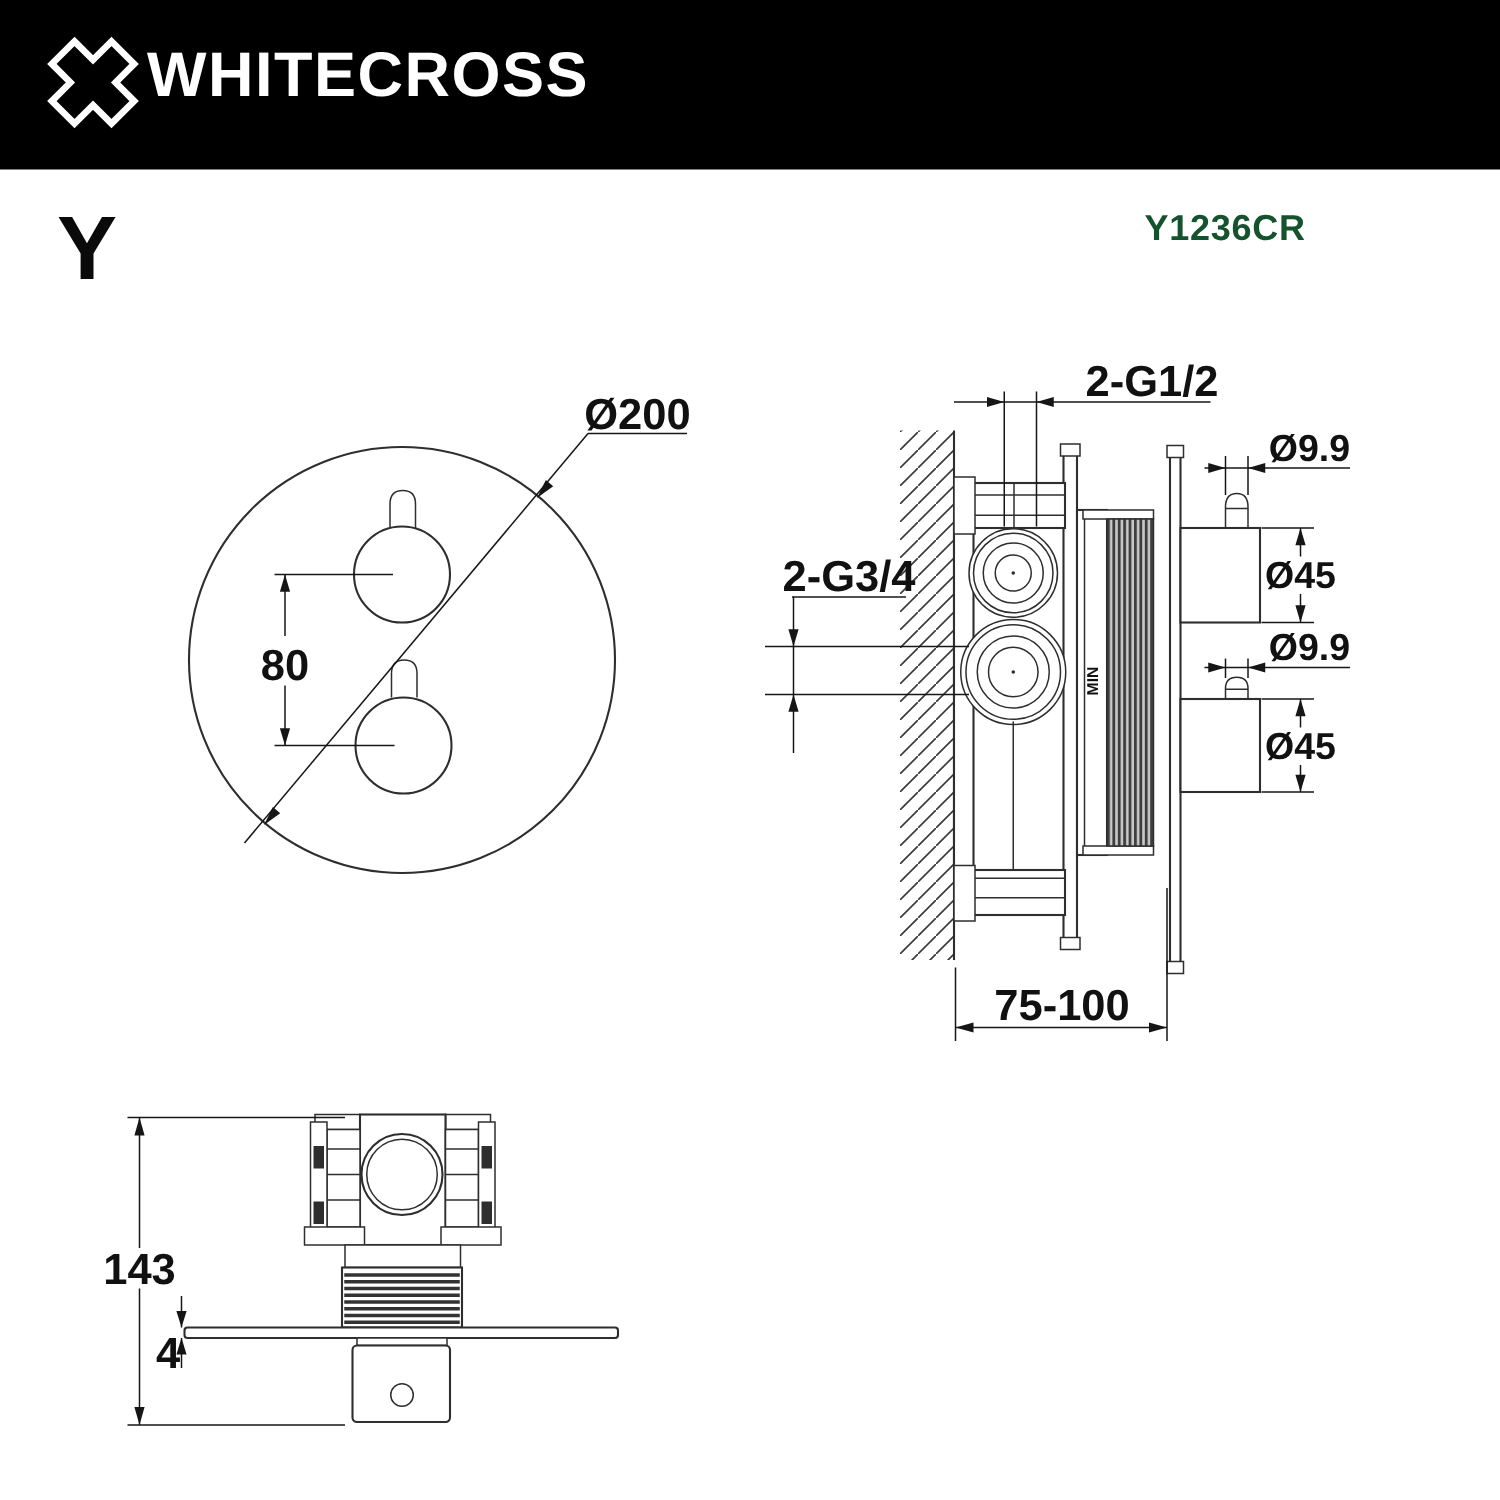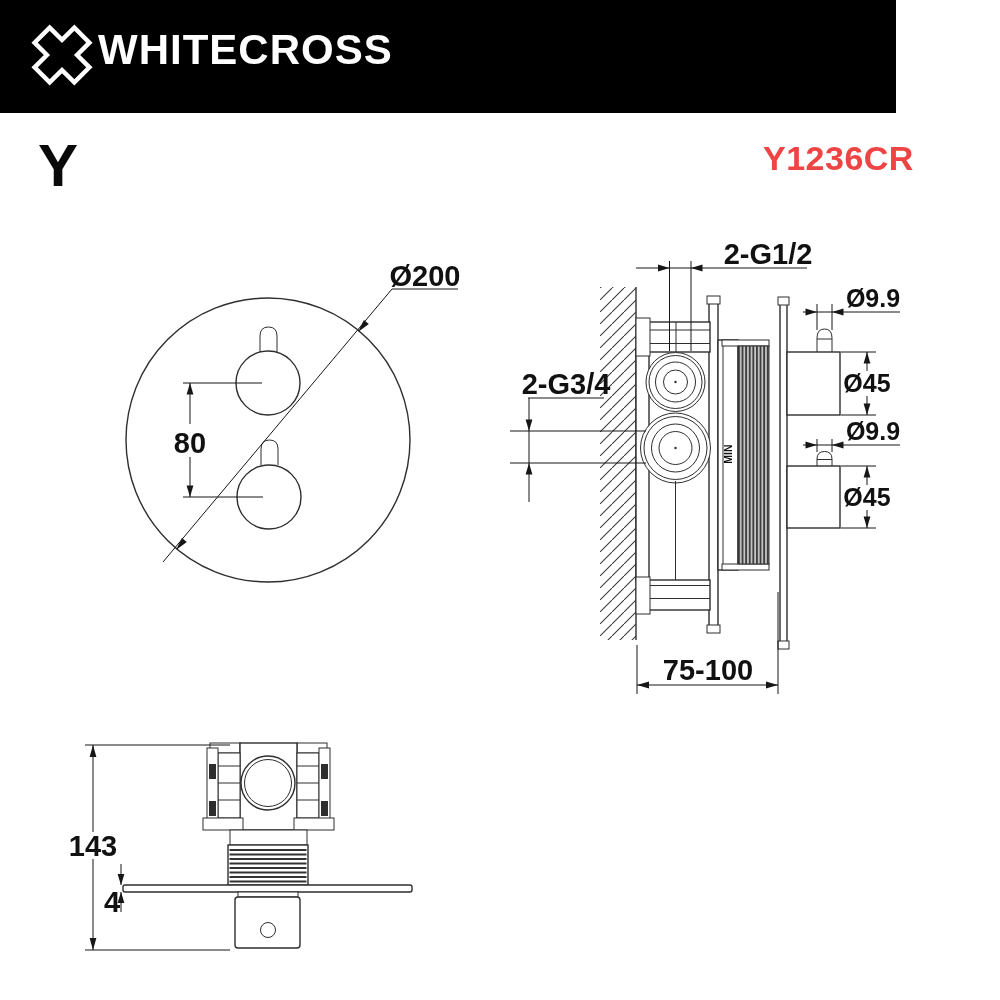--- a/index.html
+++ b/index.html
@@ -1,23 +1,23 @@
 <!DOCTYPE html>
 <html><head>
 <meta charset="utf-8">
 <style>
   html,body{margin:0;padding:0;background:#ffffff;width:1000px;height:1000px;overflow:hidden;
     font-family:"Liberation Sans","DejaVu Sans",sans-serif;}
   .page{position:relative;width:1000px;height:1000px;background:#fff;}
-  .header{position:absolute;left:0;top:0;width:896px;height:113px;background:#000;}
+  .header{position:absolute;left:0;top:0;width:1000px;height:113px;background:#000;}
   .logo{position:absolute;left:30px;top:22px;}
   .brand{position:absolute;left:98px;top:29px;color:#fff;font-size:42px;font-weight:bold;
     letter-spacing:1px;line-height:1;}
   .series{position:absolute;left:38px;top:136px;color:#0a0a0a;font-size:60px;font-weight:bold;line-height:1;}
-  .model{position:absolute;left:763px;top:141px;color:#ef4444;font-size:34px;font-weight:bold;line-height:1;letter-spacing:0.5px;}
+  .model{position:absolute;left:763px;top:141px;color:#14532d;font-size:24px;font-weight:bold;line-height:1;letter-spacing:0.5px;}
   svg.draw{position:absolute;left:0;top:0;}
   
   .ln{fill:none;stroke:#2e2e2e;stroke-width:1.4px;}
   .tn{fill:none;stroke:#2e2e2e;stroke-width:1px;}
   .fw{fill:#ffffff;stroke:#2e2e2e;stroke-width:1.4px;}
   .fwt{fill:#ffffff;stroke:#2e2e2e;stroke-width:1px;}
   .blk{fill:#2e2e2e;stroke:none;}
   .dim{fill:none;stroke:#161616;stroke-width:1px;}
   .ar{fill:#161616;stroke:none;}
   .mask{fill:#ffffff;stroke:none;}

